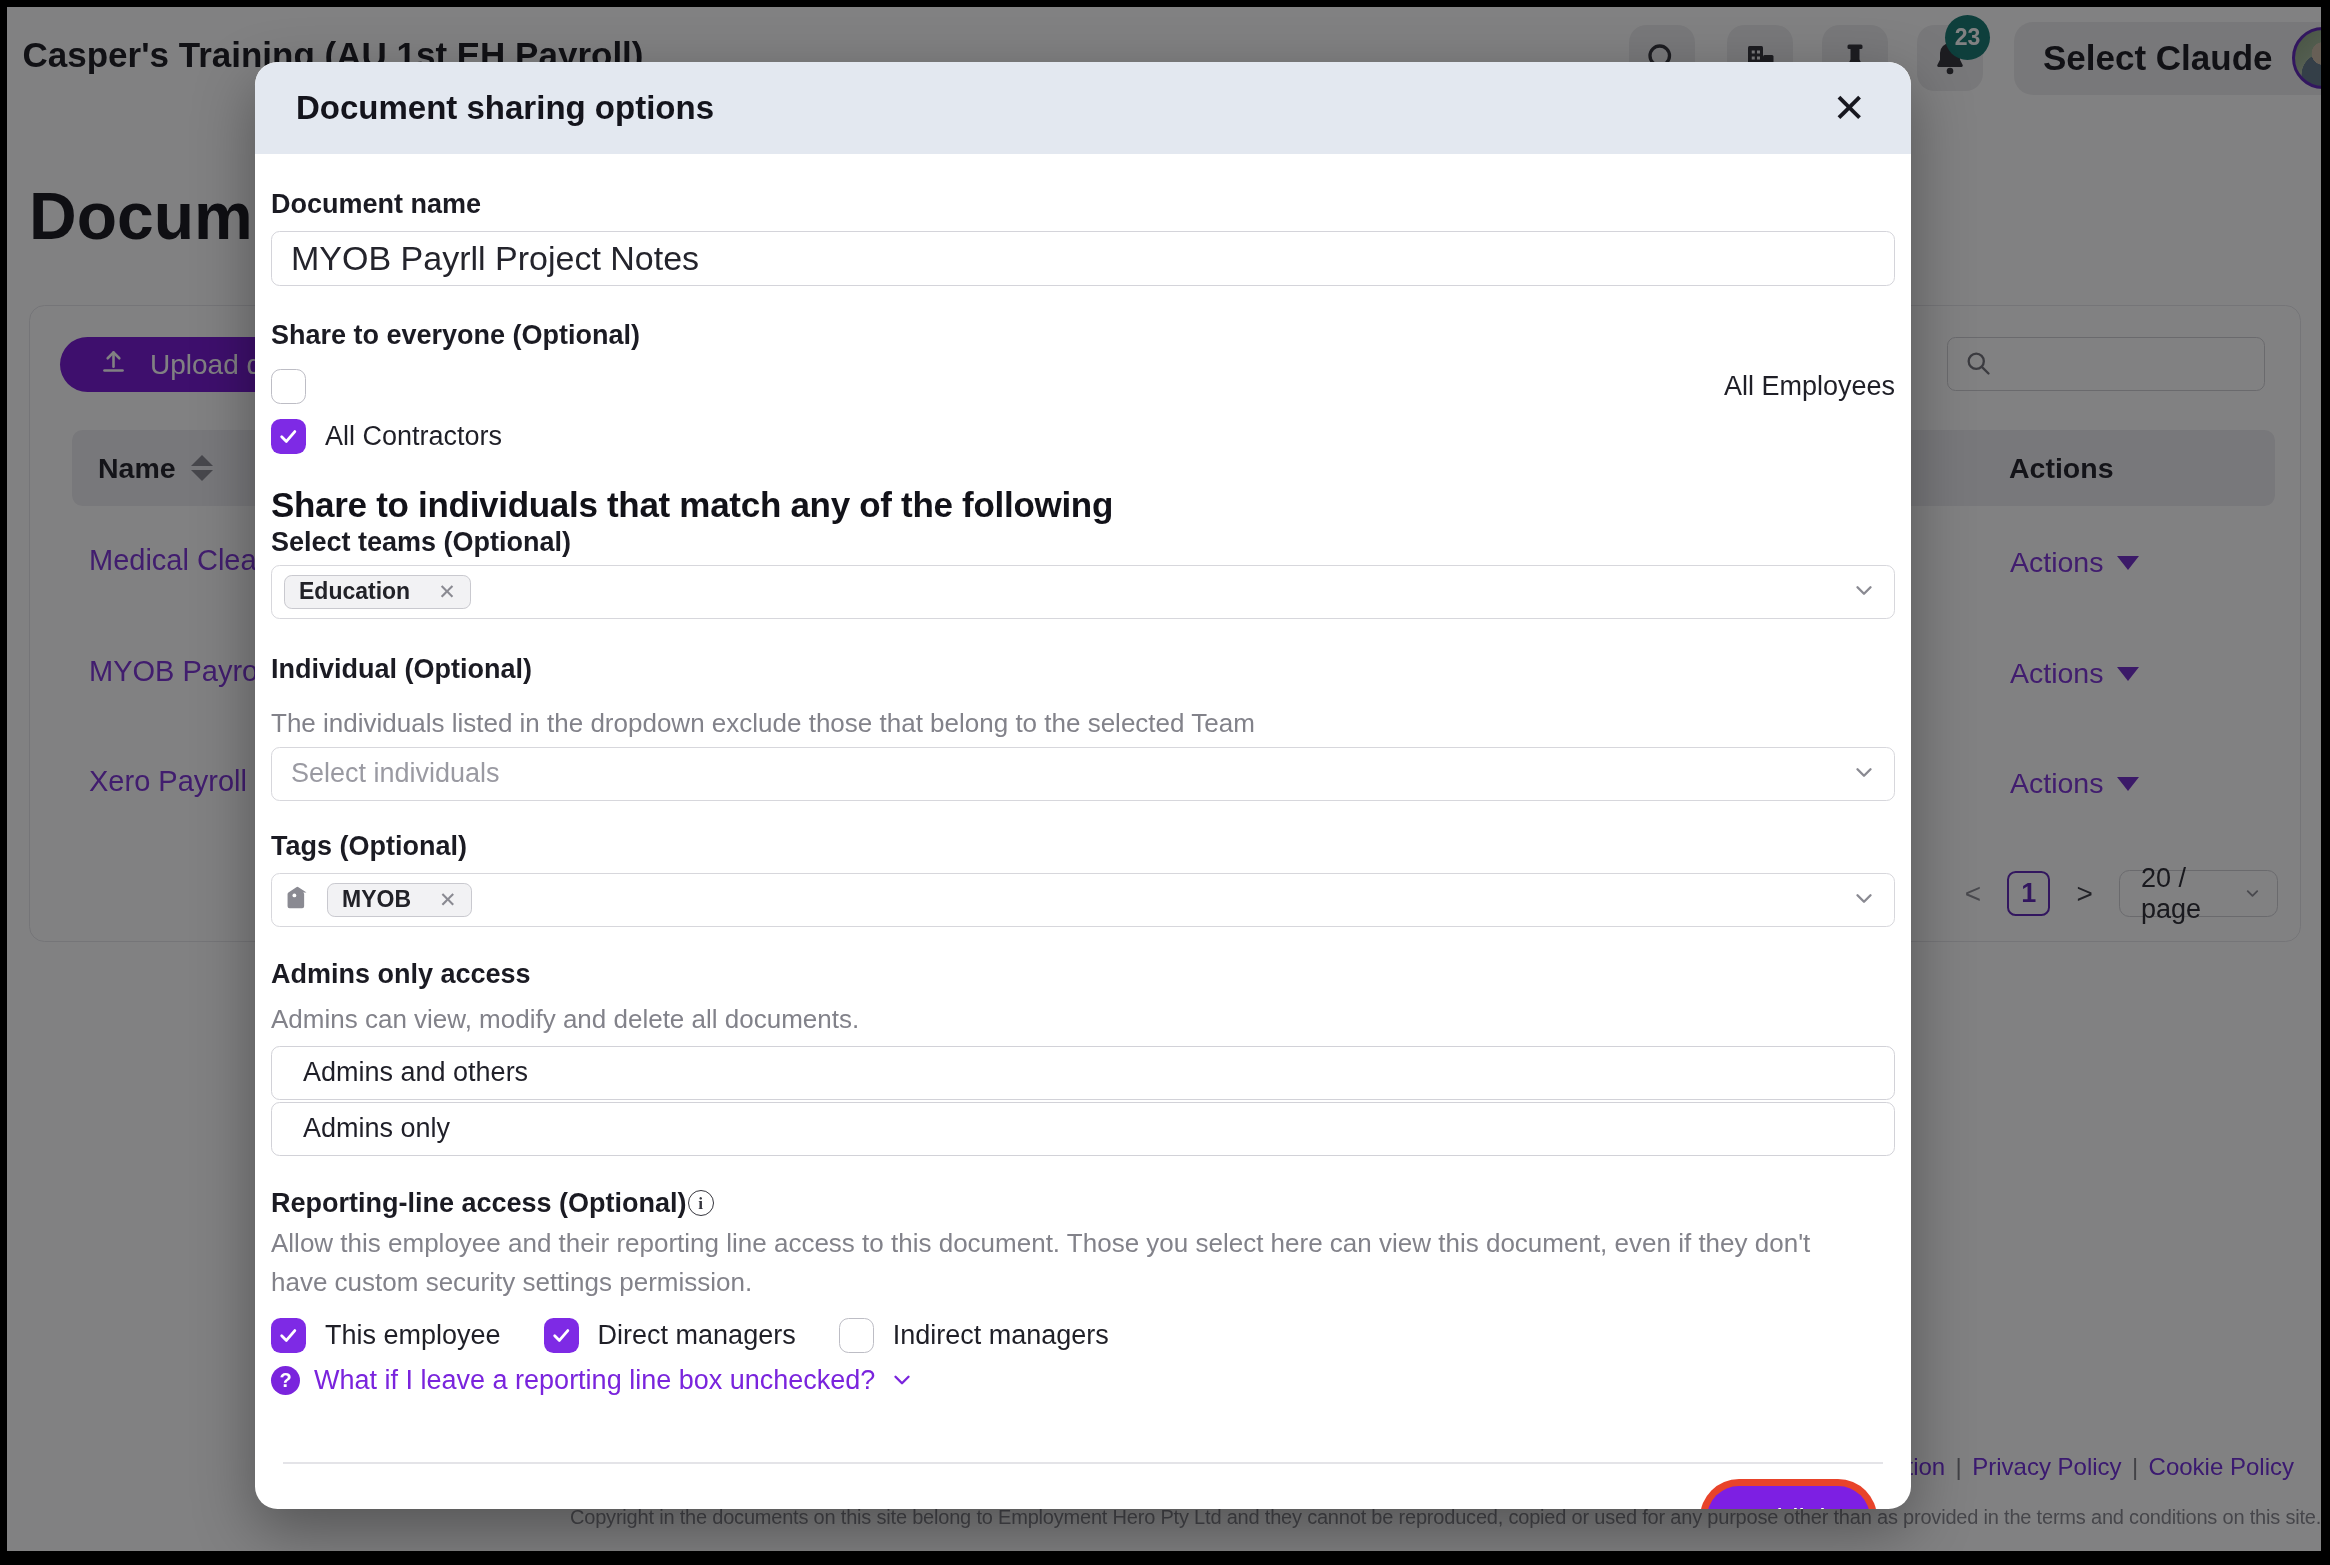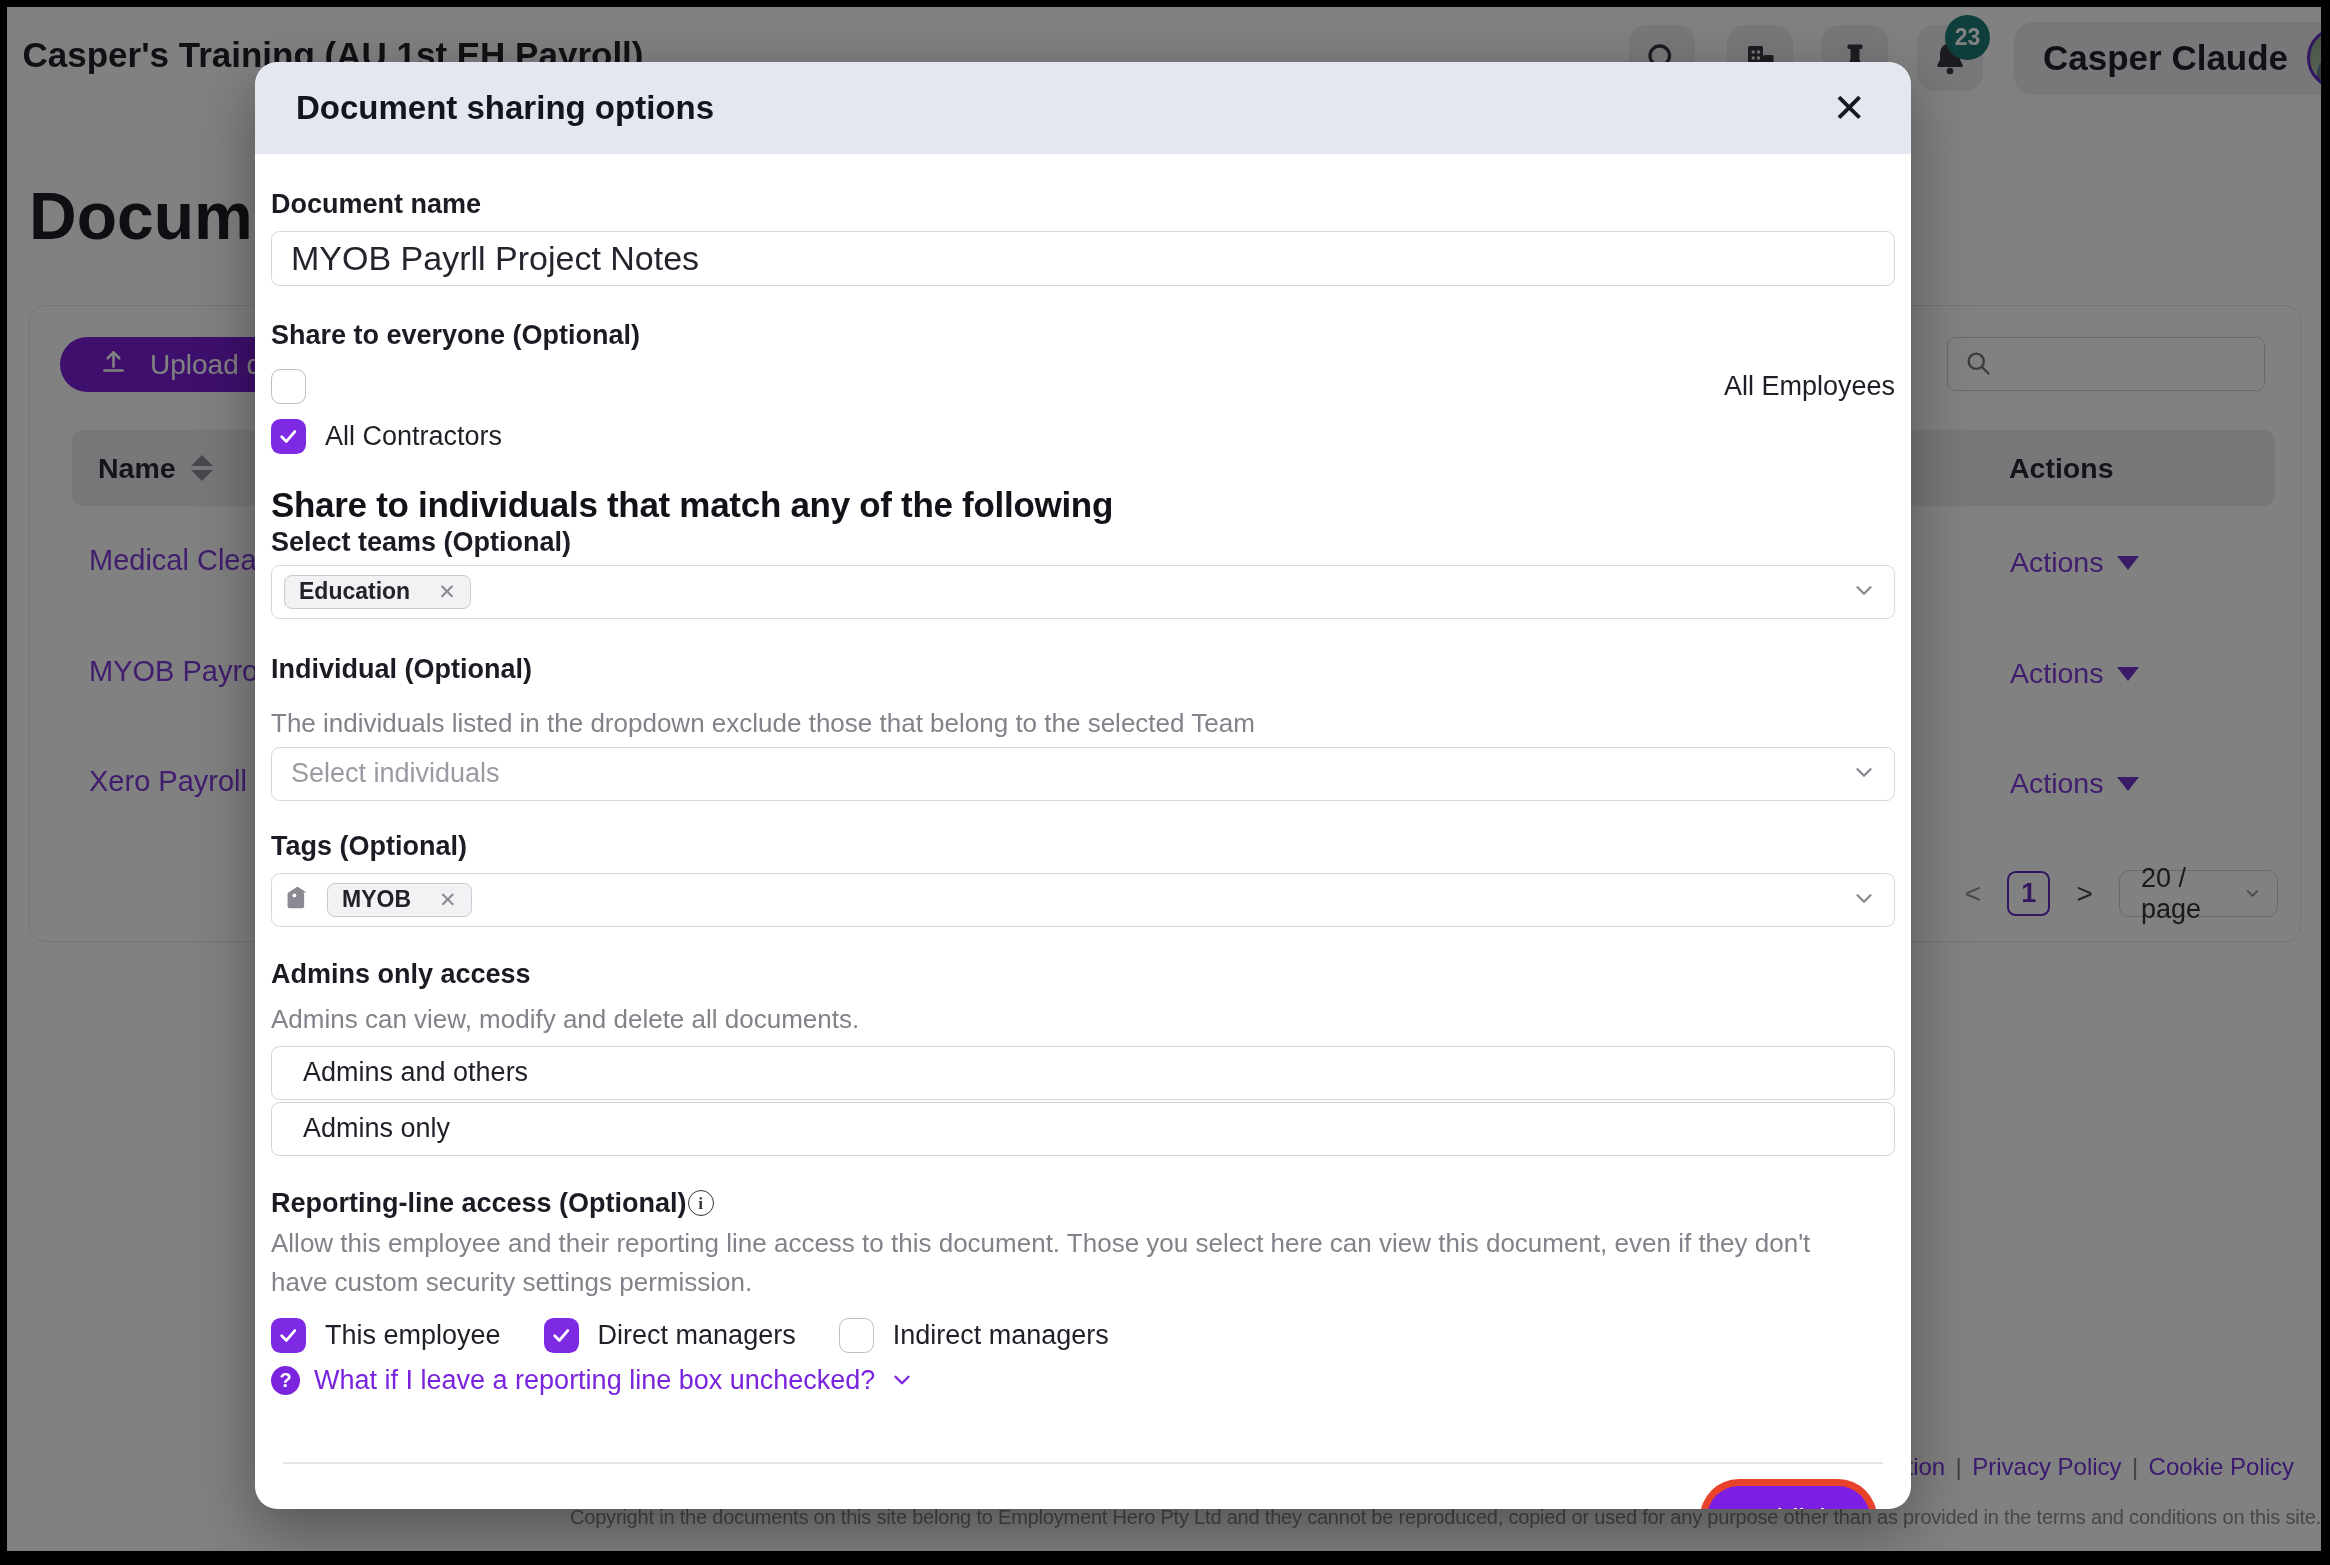--- a/index.html
+++ b/index.html
@@ -152,21 +152,21 @@
     <div class="icon-btn" style="left:1917px">
       <span>
         <svg width="40" height="40" viewBox="0 0 24 24" fill="currentColor">
             <path d="M12 3a6 6 0 0 0-6 6v4l-1.6 3.2a.8.8 0 0 0 .72 1.16h13.76a.8.8 0 0 0 .72-1.16L18 13V9a6 6 0 0 0-6-6z"></path>
             <circle cx="12" cy="19.8" r="2"></circle>
           </svg>
       </span>
       <span class="badge">23</span>
     </div>
     <div class="user-chip">
-      <span class="uname">Casper Claude</span>
+      <span class="uname">Select Claude</span>
       <span class="avatar"></span>
     </div>
 
     <div class="page-title">Documents</div>
 
     <div class="card">
       <div class="upload-btn">
         <span>
           <svg width="31" height="31" viewBox="0 0 24 24" fill="none" stroke="#fff" stroke-width="2" stroke-linecap="round" stroke-linejoin="round">
               <path d="M12 16V5"></path>

